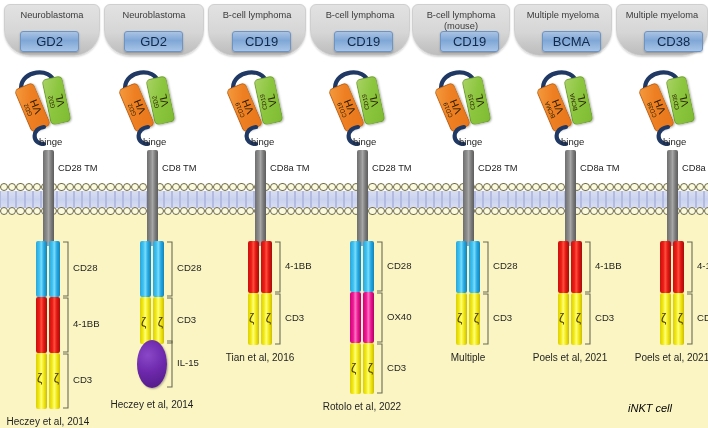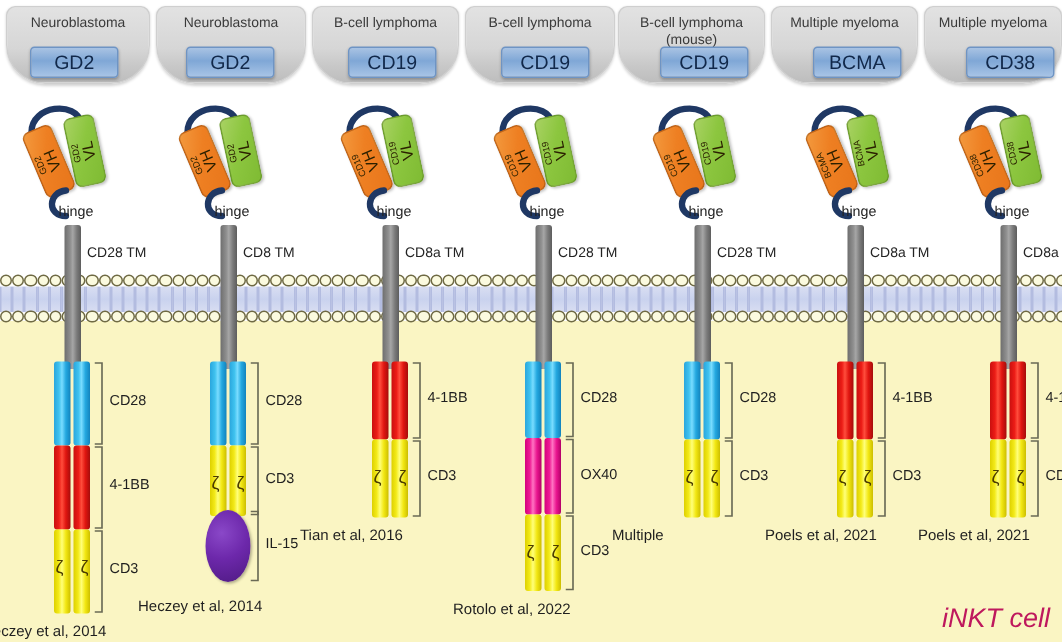--- a/index.html
+++ b/index.html
@@ -126,24 +126,24 @@
     background:radial-gradient(circle at 36% 32%,#8a48c8 0%,#6d28ab 45%,#4e1a82 100%);
     box-shadow:1px 1px 2px rgba(0,0,0,.3);
   }
   .bracket{position:absolute;}
   .bracket svg{display:block;}
   .dom-label{
     position:absolute;font-size:9.6px;color:#1f1f1f;white-space:nowrap;
   }
   .citation{
     position:absolute;font-size:10px;color:#1f1f1f;line-height:12.5px;
-    white-space:nowrap;
+    white-space:nowrap;text-align:center;
   }
   .inkt{
-    position:absolute;font-size:18px;font-style:italic;color:#be185d;
+    position:absolute;font-size:11px;font-style:italic;color:#000000;
     white-space:nowrap;
   }
 </style>
 </head>
 <body>
 
 <div id="stage">
 
   <div class="cytoplasm" style="top:214px;height:214px;"></div>
 

